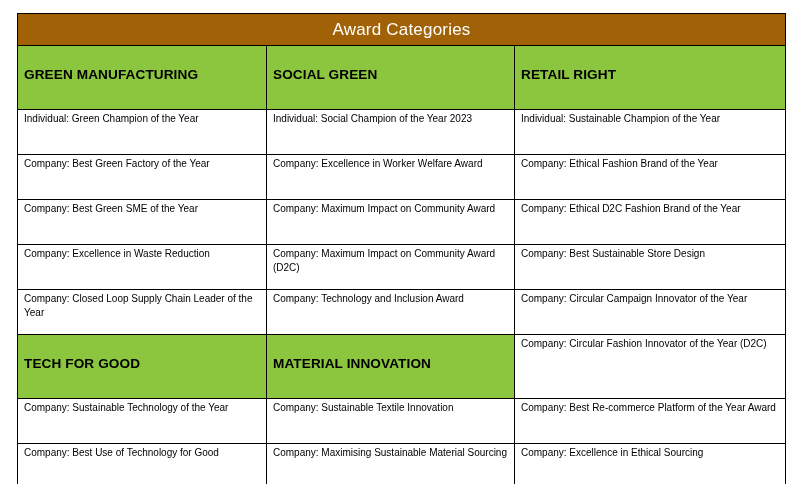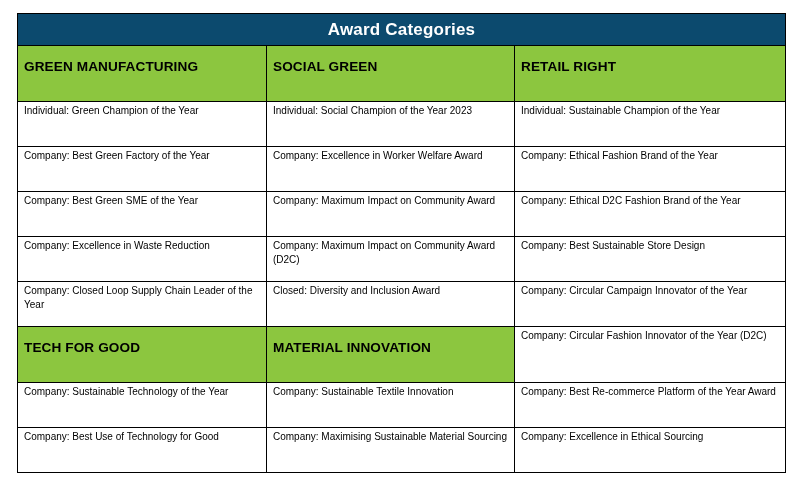--- a/index.html
+++ b/index.html
@@ -48,39 +48,39 @@
     vertical-align: top;
     font-size: 10px;
     line-height: 1.38;
     color: #000000;
     background: #ffffff;
     word-wrap: break-word;
     overflow-wrap: break-word;
   }
 
   td.title-band {
-    background: #0c4a6e;
+    background: #a16207;
     color: #ffffff;
-    font-weight: bold;
+    font-weight: normal;
     font-size: 17px;
     text-align: center;
     vertical-align: middle;
     height: 31px;
     padding: 0 4px;
     letter-spacing: 0.2px;
   }
 
   td.section-head {
     background: #8CC63F;
     color: #000000;
     font-weight: bold;
     font-size: 13.6px;
     vertical-align: top;
     height: 40px;
-    padding-top: 12px;
+    padding-top: 20px;
     letter-spacing: 0.1px;
   }
 
   td.body-cell {
     height: 39px;
   }
 </style>
 </head>
 <body>
 
@@ -122,21 +122,21 @@
         </tr>
 
         <tr>
           <td class="body-cell">Company: Excellence in Waste Reduction</td>
           <td class="body-cell">Company: Maximum Impact on Community Award (D2C)</td>
           <td class="body-cell">Company: Best Sustainable Store Design</td>
         </tr>
 
         <tr>
           <td class="body-cell">Company: Closed Loop Supply Chain Leader of the Year</td>
-          <td class="body-cell">Closed: Diversity and Inclusion Award</td>
+          <td class="body-cell">Company: Technology and Inclusion Award</td>
           <td class="body-cell">Company: Circular Campaign Innovator of the Year</td>
         </tr>
 
         <tr>
           <td class="section-head">TECH FOR GOOD</td>
           <td class="section-head">MATERIAL INNOVATION</td>
           <td class="body-cell">Company: Circular Fashion Innovator of the Year (D2C)</td>
         </tr>
 
 

